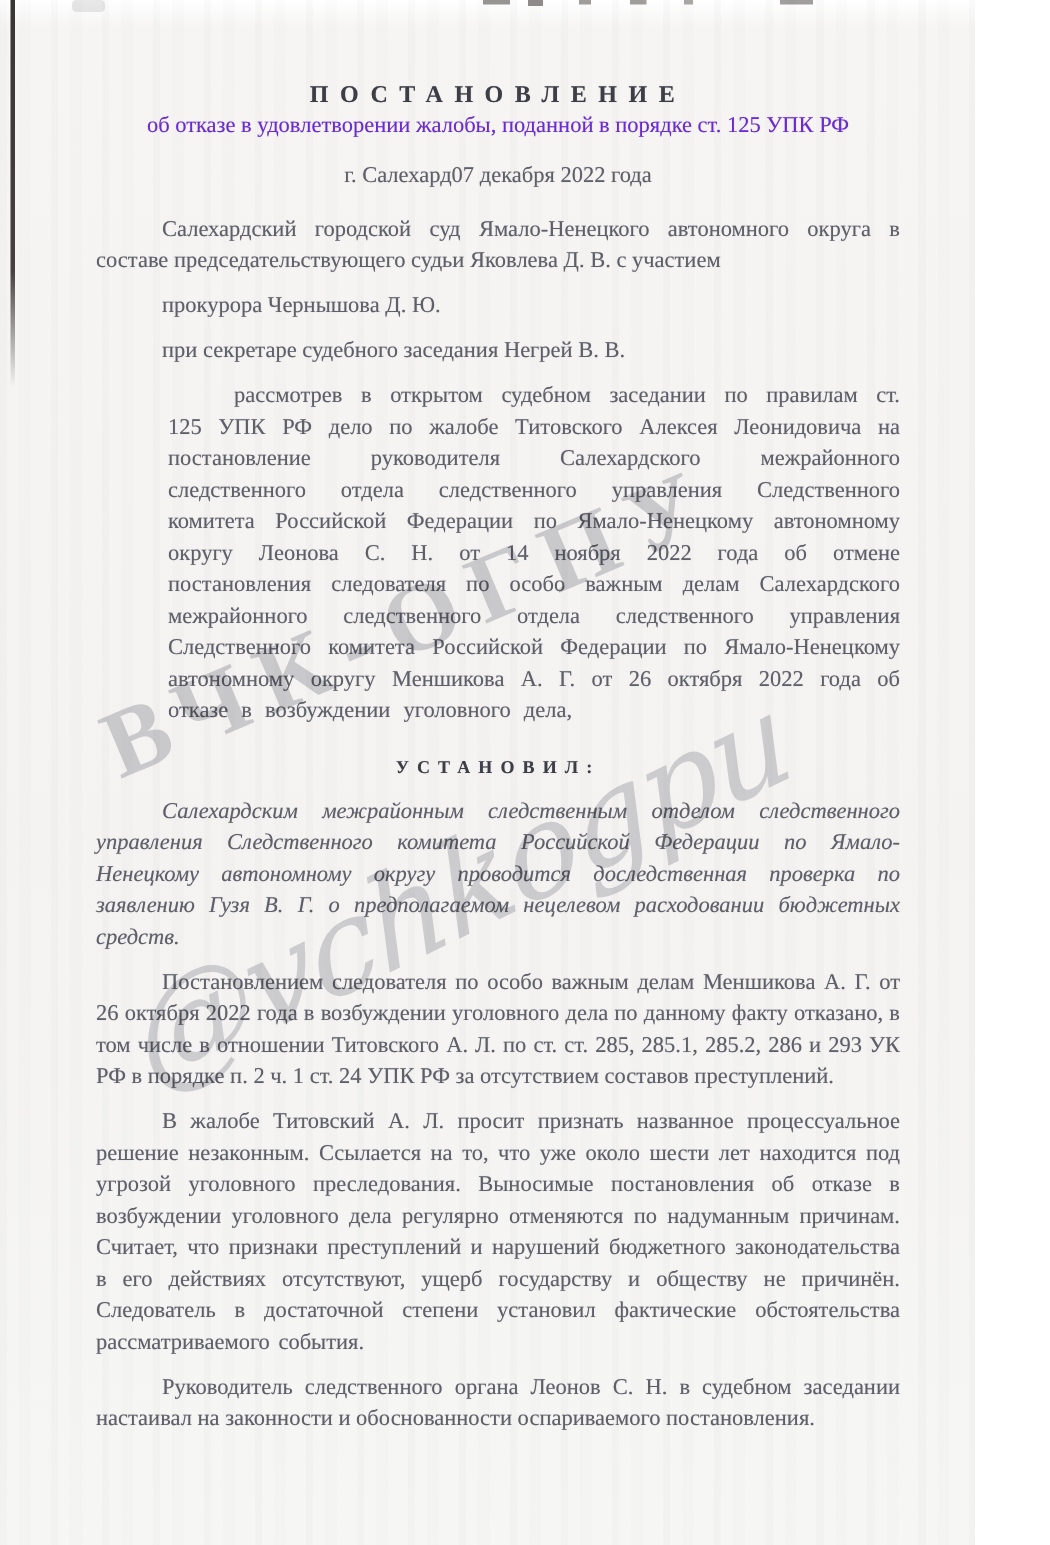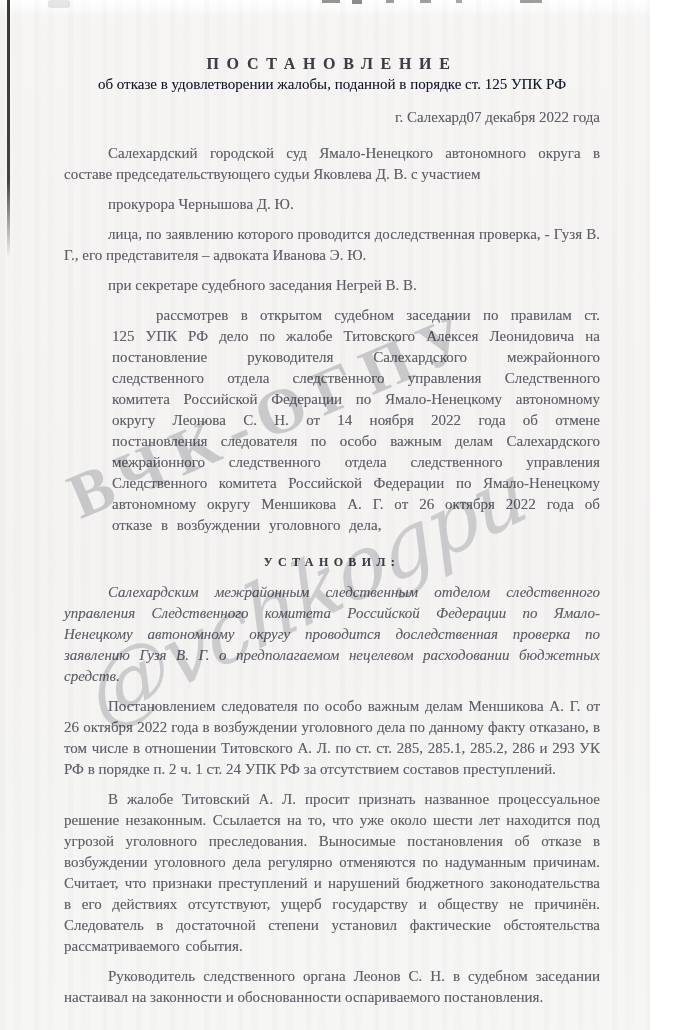--- a/index.html
+++ b/index.html
@@ -34,25 +34,25 @@
     text-align:center;
     font-weight:bold;
     color:#3d3d46;
     font-size:16px;
     letter-spacing:0.48em;
     line-height:20px;
   }
   .subtitle{
     text-align:center;
     line-height:20px;
-    color:#0f172a;
+    color:#6d28d9;
   }
   .meta-row{
     display:flex;
-    justify-content:flex-end;
+    justify-content:center;
     margin-top:13px;
   }
   .para{
     margin:9px 0 0 0;
     text-align:justify;
     text-indent:44px;
   }
   .para.first{margin-top:15px;}
   .wide1{word-spacing:5px;margin-left:48px;}
   .wide2{word-spacing:3px;font-style:italic;}
@@ -141,21 +141,20 @@
     <div class="title">ПОСТАНОВЛЕНИЕ</div>
     <div class="subtitle">об отказе в удовлетворении жалобы, поданной в порядке ст. 125 УПК РФ</div>
 
     <div class="meta-row">
       <span>г. Салехард</span>
       <span>07 декабря 2022 года</span>
     </div>
 
     <p class="para first">Салехардский городской суд Ямало-Ненецкого автономного округа в составе председательствующего судьи Яковлева Д. В. с участием</p>
     <p class="para">прокурора Чернышова Д. Ю.</p>
-    <p class="para">лица, по заявлению которого проводится доследственная проверка, - Гузя В. Г., его представителя – адвоката Иванова Э. Ю.</p>
     <p class="para">при секретаре судебного заседания Негрей В. В.</p>
     <p class="para wide1">рассмотрев в открытом судебном заседании по правилам ст. 125 УПК РФ дело по жалобе Титовского Алексея Леонидовича на постановление руководителя Салехардского межрайонного следственного отдела следственного управления Следственного комитета Российской Федерации по Ямало-Ненецкому автономному округу Леонова С. Н. от 14 ноября 2022 года об отмене постановления следователя по особо важным делам Салехардского межрайонного следственного отдела следственного управления Следственного комитета Российской Федерации по Ямало-Ненецкому автономному округу Меншикова А. Г. от 26 октября 2022 года об отказе в возбуждении уголовного дела,</p>
 
     <div class="section-heading">УСТАНОВИЛ:</div>
 
     <p class="para wide2">Салехардским межрайонным следственным отделом следственного управления Следственного комитета Российской Федерации по Ямало-Ненецкому автономному округу проводится доследственная проверка по заявлению Гузя В. Г. о предполагаемом нецелевом расходовании бюджетных средств.</p>
     <p class="para">Постановлением следователя по особо важным делам Меншикова А. Г. от 26 октября 2022 года в возбуждении уголовного дела по данному факту отказано, в том числе в отношении Титовского А. Л. по ст. ст. 285, 285.1, 285.2, 286 и 293 УК РФ в порядке п. 2 ч. 1 ст. 24 УПК РФ за отсутствием составов преступлений.</p>
     <p class="para wide3">В жалобе Титовский А. Л. просит признать названное процессуальное решение незаконным. Ссылается на то, что уже около шести лет находится под угрозой уголовного преследования. Выносимые постановления об отказе в возбуждении уголовного дела регулярно отменяются по надуманным причинам. Считает, что признаки преступлений и нарушений бюджетного законодательства в его действиях отсутствуют, ущерб государству и обществу не причинён. Следователь в достаточной степени установил фактические обстоятельства рассматриваемого события.</p>
     <p class="para">Руководитель следственного органа Леонов С. Н. в судебном заседании настаивал на законности и обоснованности оспариваемого постановления.</p>
   </div>

